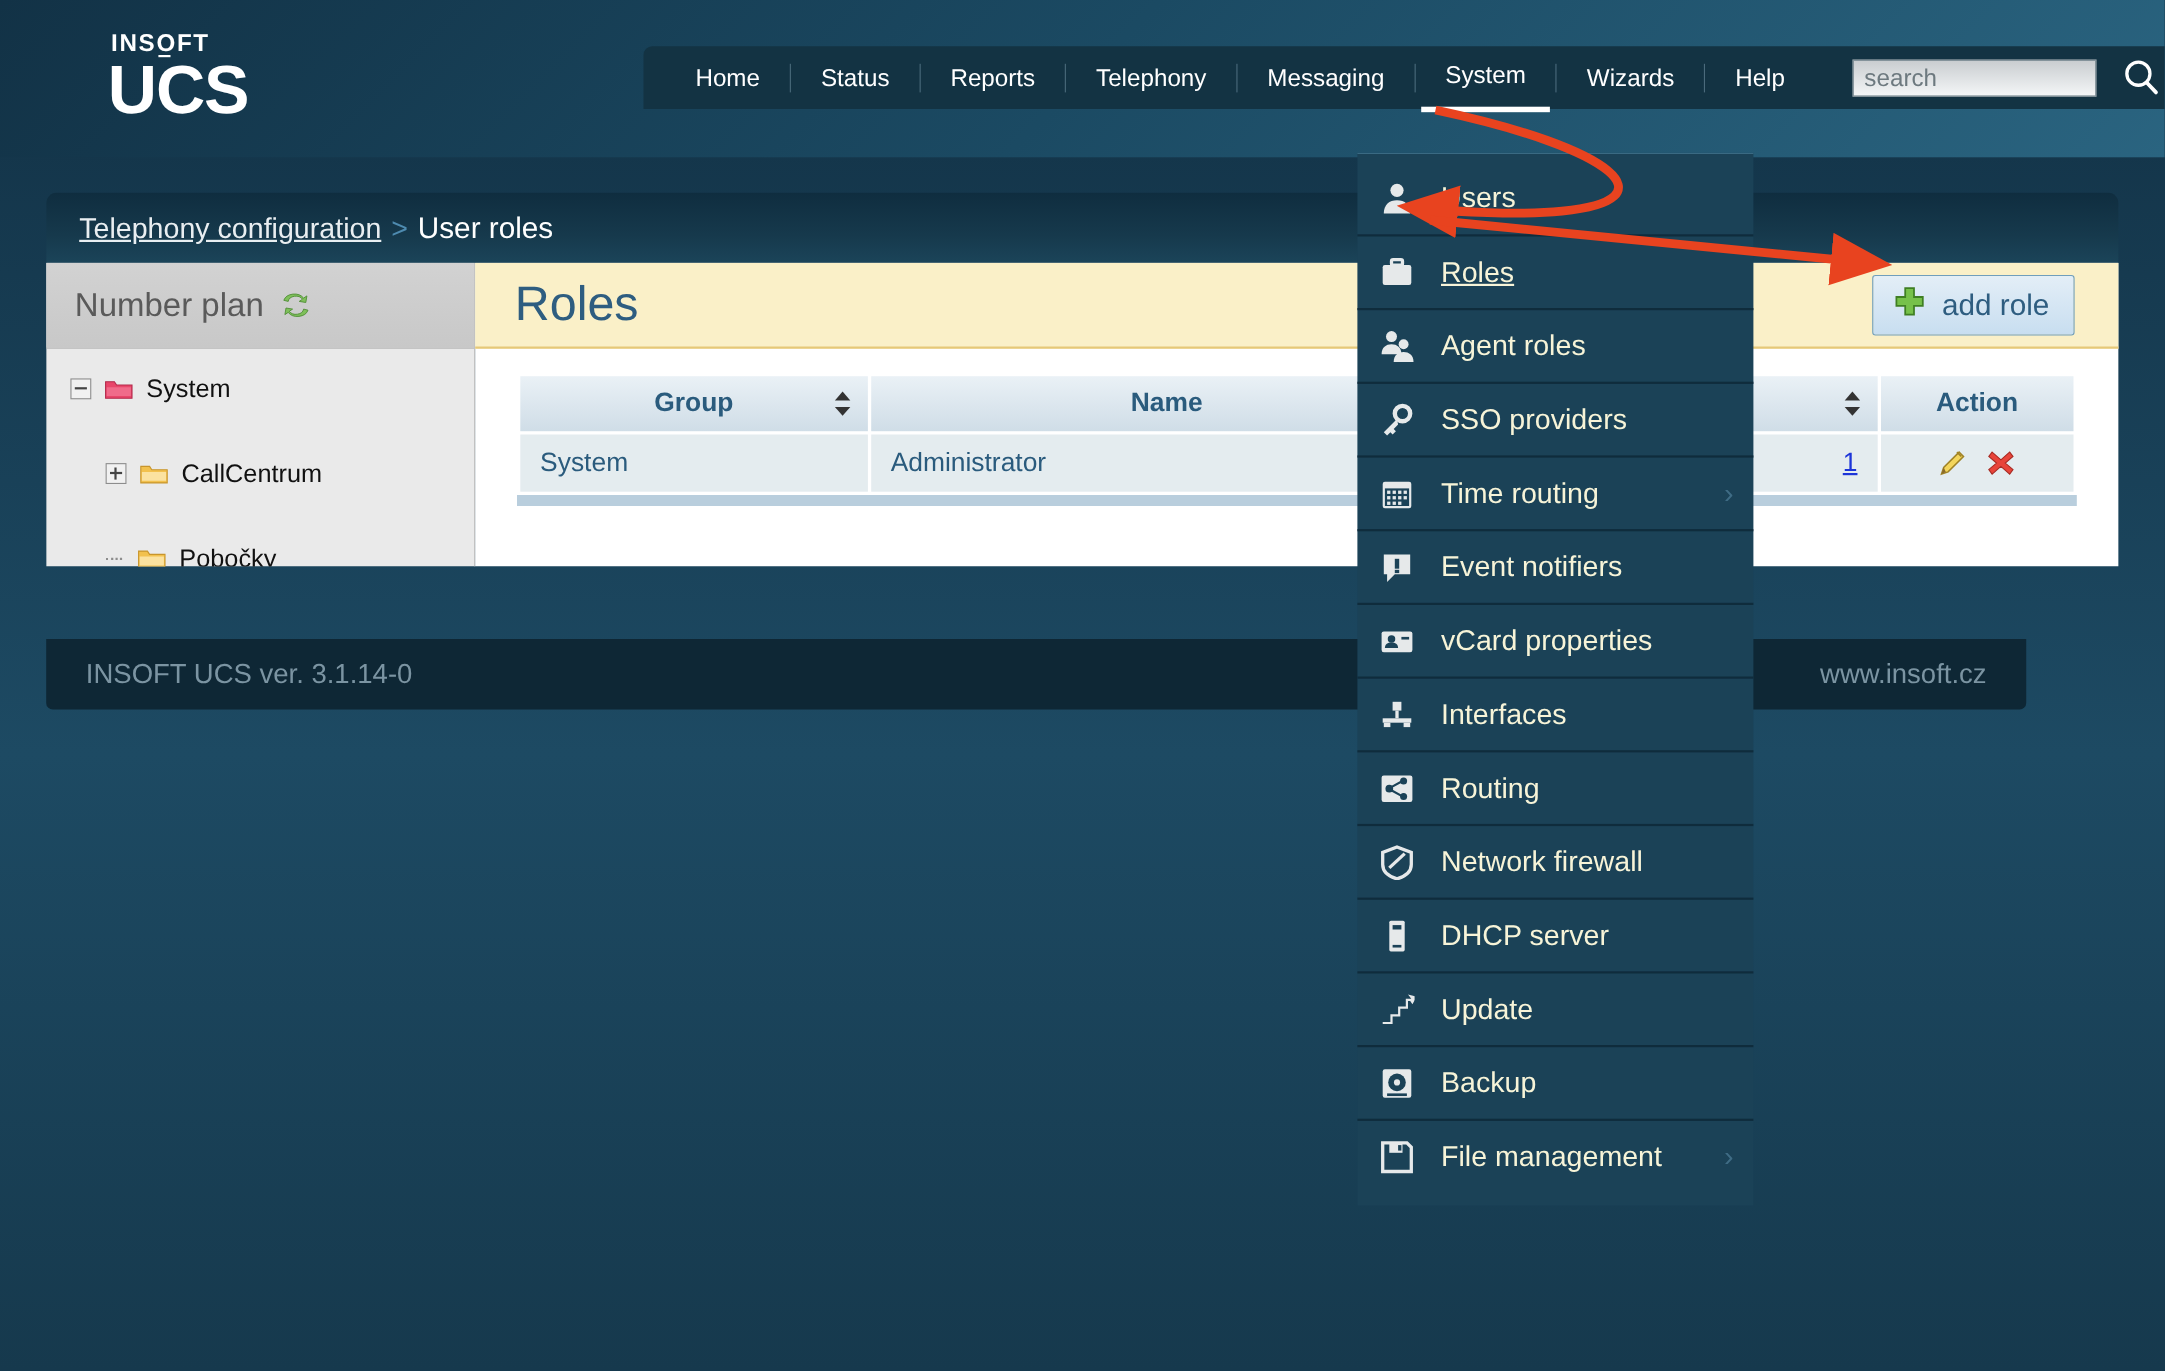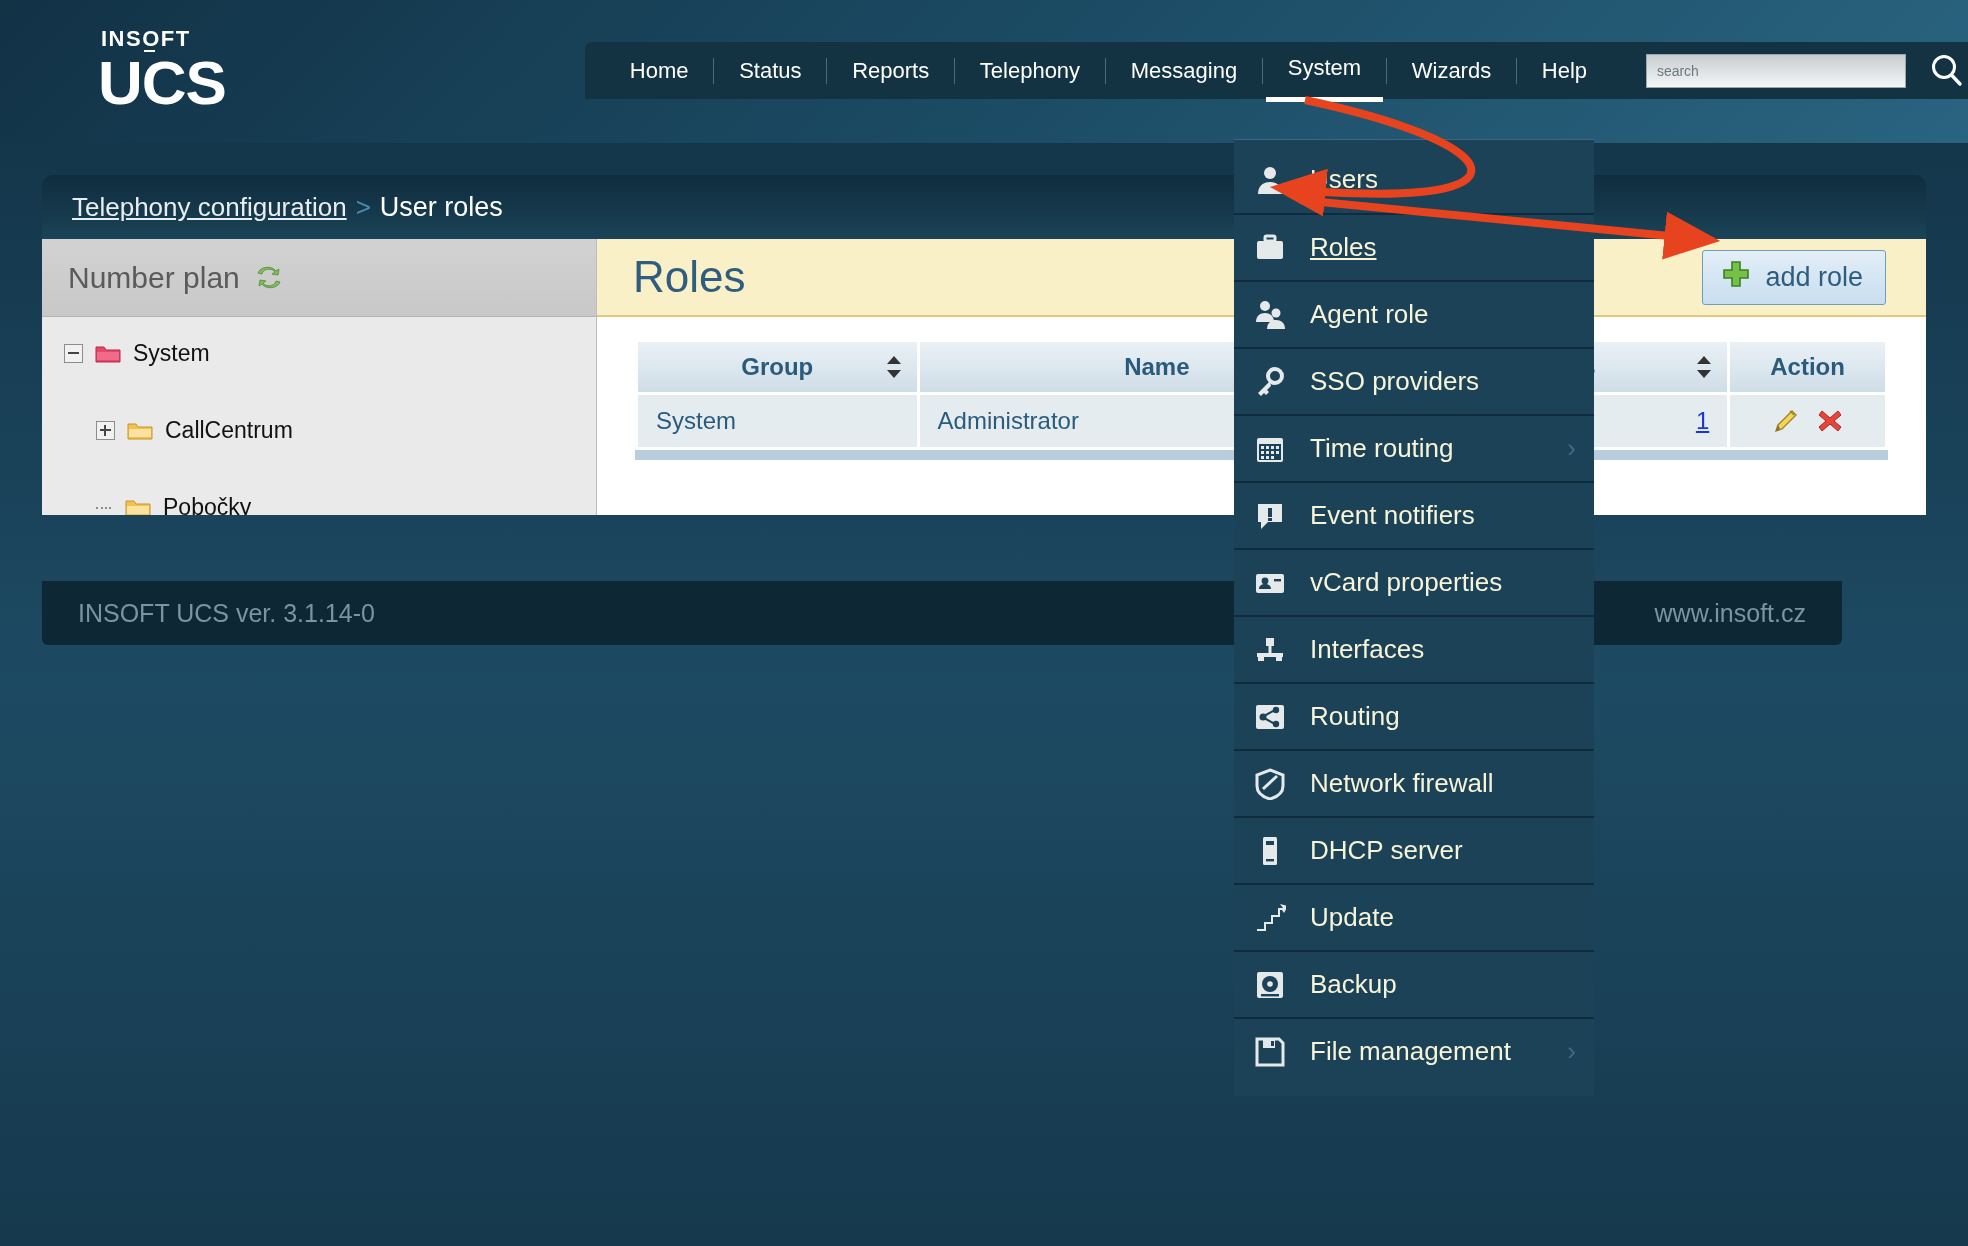--- a/index.html
+++ b/index.html
@@ -85,25 +85,25 @@
   }
   .nav-item.active {
     border-bottom: 5px solid #ffffff;
   }
   #search-wrap {
     display: flex;
     align-items: center;
     margin-left: 34px;
   }
   #search-input {
-    width: 260px;
+    width: 222px;
     height: 34px;
     border: 1px solid #9aa6ac;
     background: linear-gradient(180deg, #c9cdd0 0%, #f4f6f7 100%);
-    font-size: 14px;
+    font-size: 22px;
     color: #5d6a72;
     padding: 0 10px;
     box-sizing: border-box;
     font-family: "Liberation Sans", sans-serif;
   }
   #search-input::placeholder { color: #6d797f; }
   #search-btn {
     margin-left: 20px;
     width: 42px; height: 42px;
     cursor: pointer;
@@ -145,21 +145,21 @@
     font-size: 27px;
   }
 
   #content-row {
     display: flex;
     height: 276px;
   }
 
   
   #left-col {
-    width: 555px;
+    width: 390px;
     background: #eaeaea;
     border-right: 1px solid #bdbdbd;
     box-sizing: border-box;
   }
   #numberplan-head {
     height: 78px;
     background: linear-gradient(180deg, #d2d2d2 0%, #c8c8c8 100%);
     border-bottom: 1px solid #b4b4b4;
     display: flex;
     align-items: center;
@@ -597,21 +597,21 @@
 
   <div class="menu-item">
     <span class="mi-icon">
       <svg width="32" height="32" viewBox="0 0 32 32">
           <circle cx="11" cy="7" r="5" fill="#e6e9ea"></circle>
           <path d="M2 23 c0-6 4-9 9-9 s9 3 9 9 z" fill="#e6e9ea"></path>
           <circle cx="22" cy="14" r="4.5" fill="#e6e9ea"></circle>
           <path d="M13 30 c0-6 4-9 9-9 s9 3 9 9 z" fill="#e6e9ea"></path>
         </svg>
     </span>
-    <span class="mi-label">Agent role</span>
+    <span class="mi-label">Agent roles</span>
   </div>
 
   <div class="menu-item">
     <span class="mi-icon">
       <svg width="32" height="32" viewBox="0 0 32 32">
           <circle cx="21" cy="10" r="7" fill="none" stroke="#e6e9ea" stroke-width="4"></circle>
           <circle cx="23" cy="8" r="2" fill="#1b4257"></circle>
           <path d="M16 15 L4 27 l3 3 3-3 2 2 3-3 -2-2 4-4 z" fill="#e6e9ea"></path>
         </svg>
     </span>

